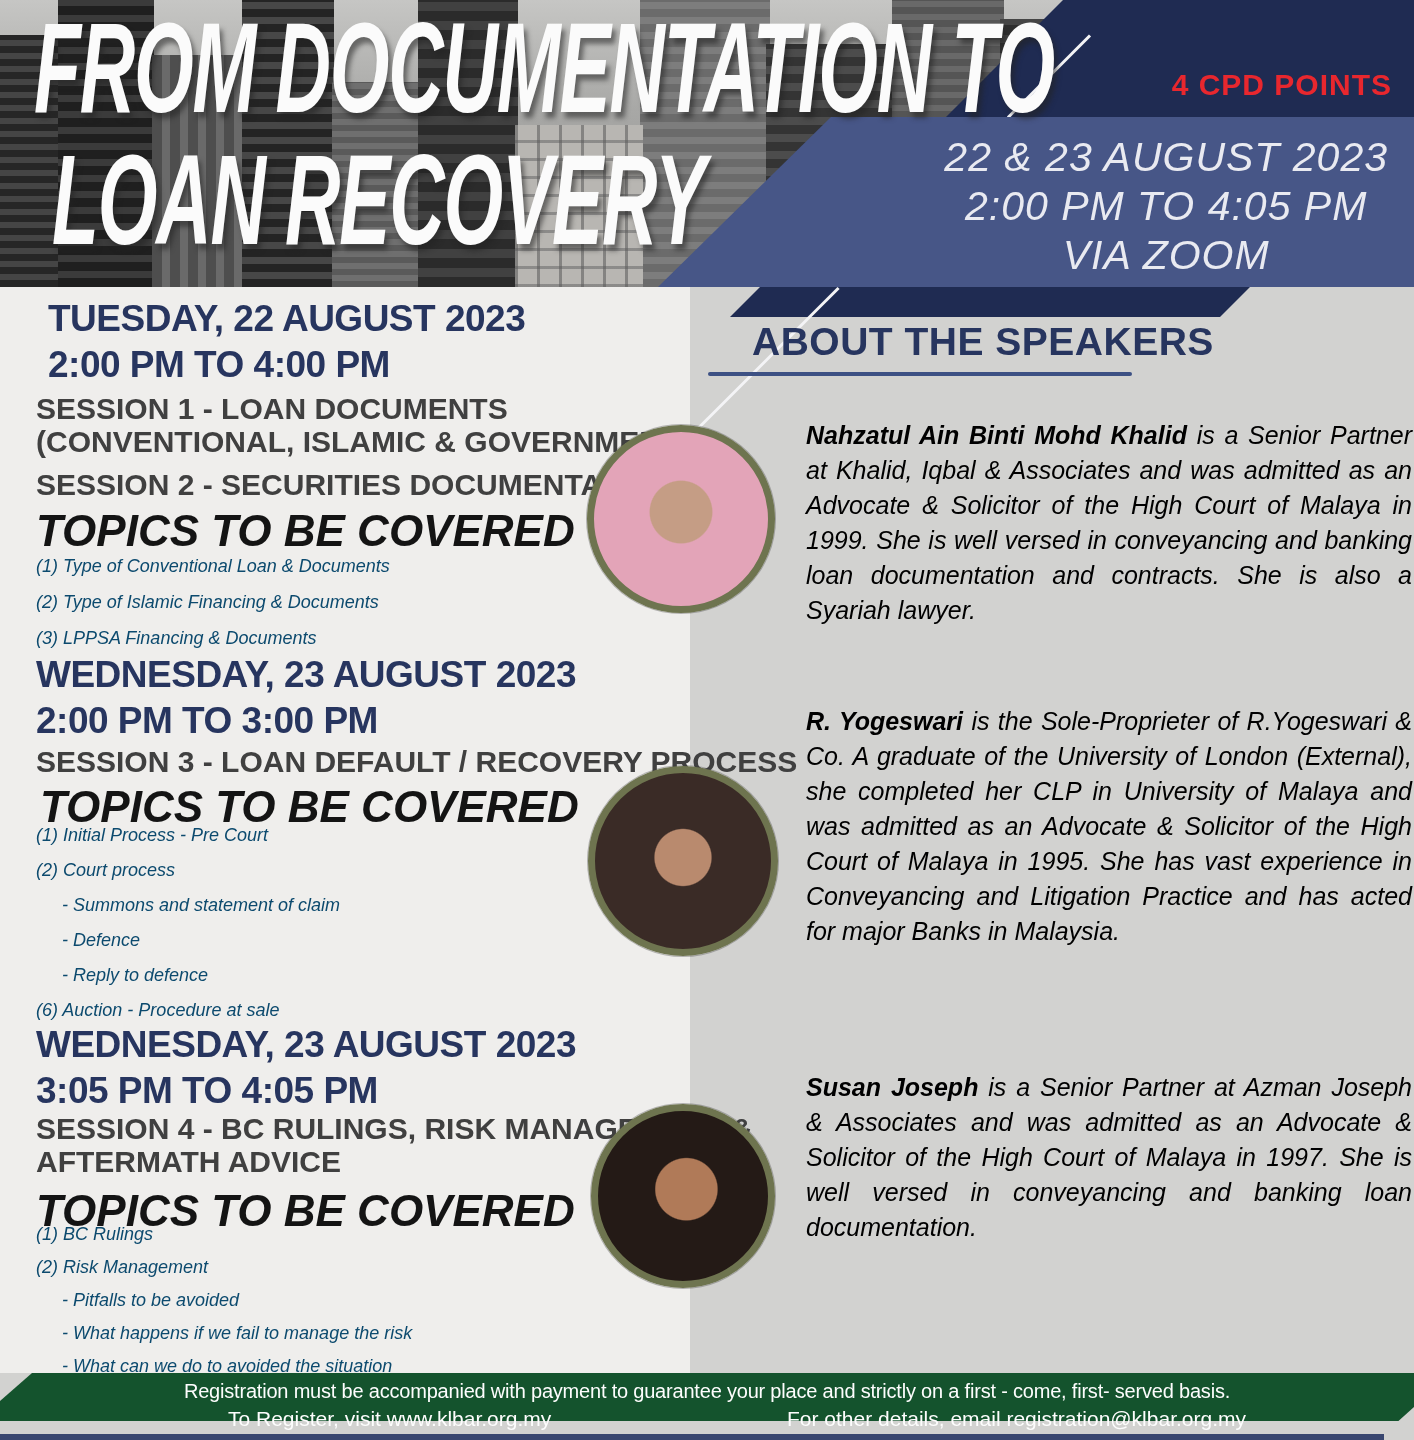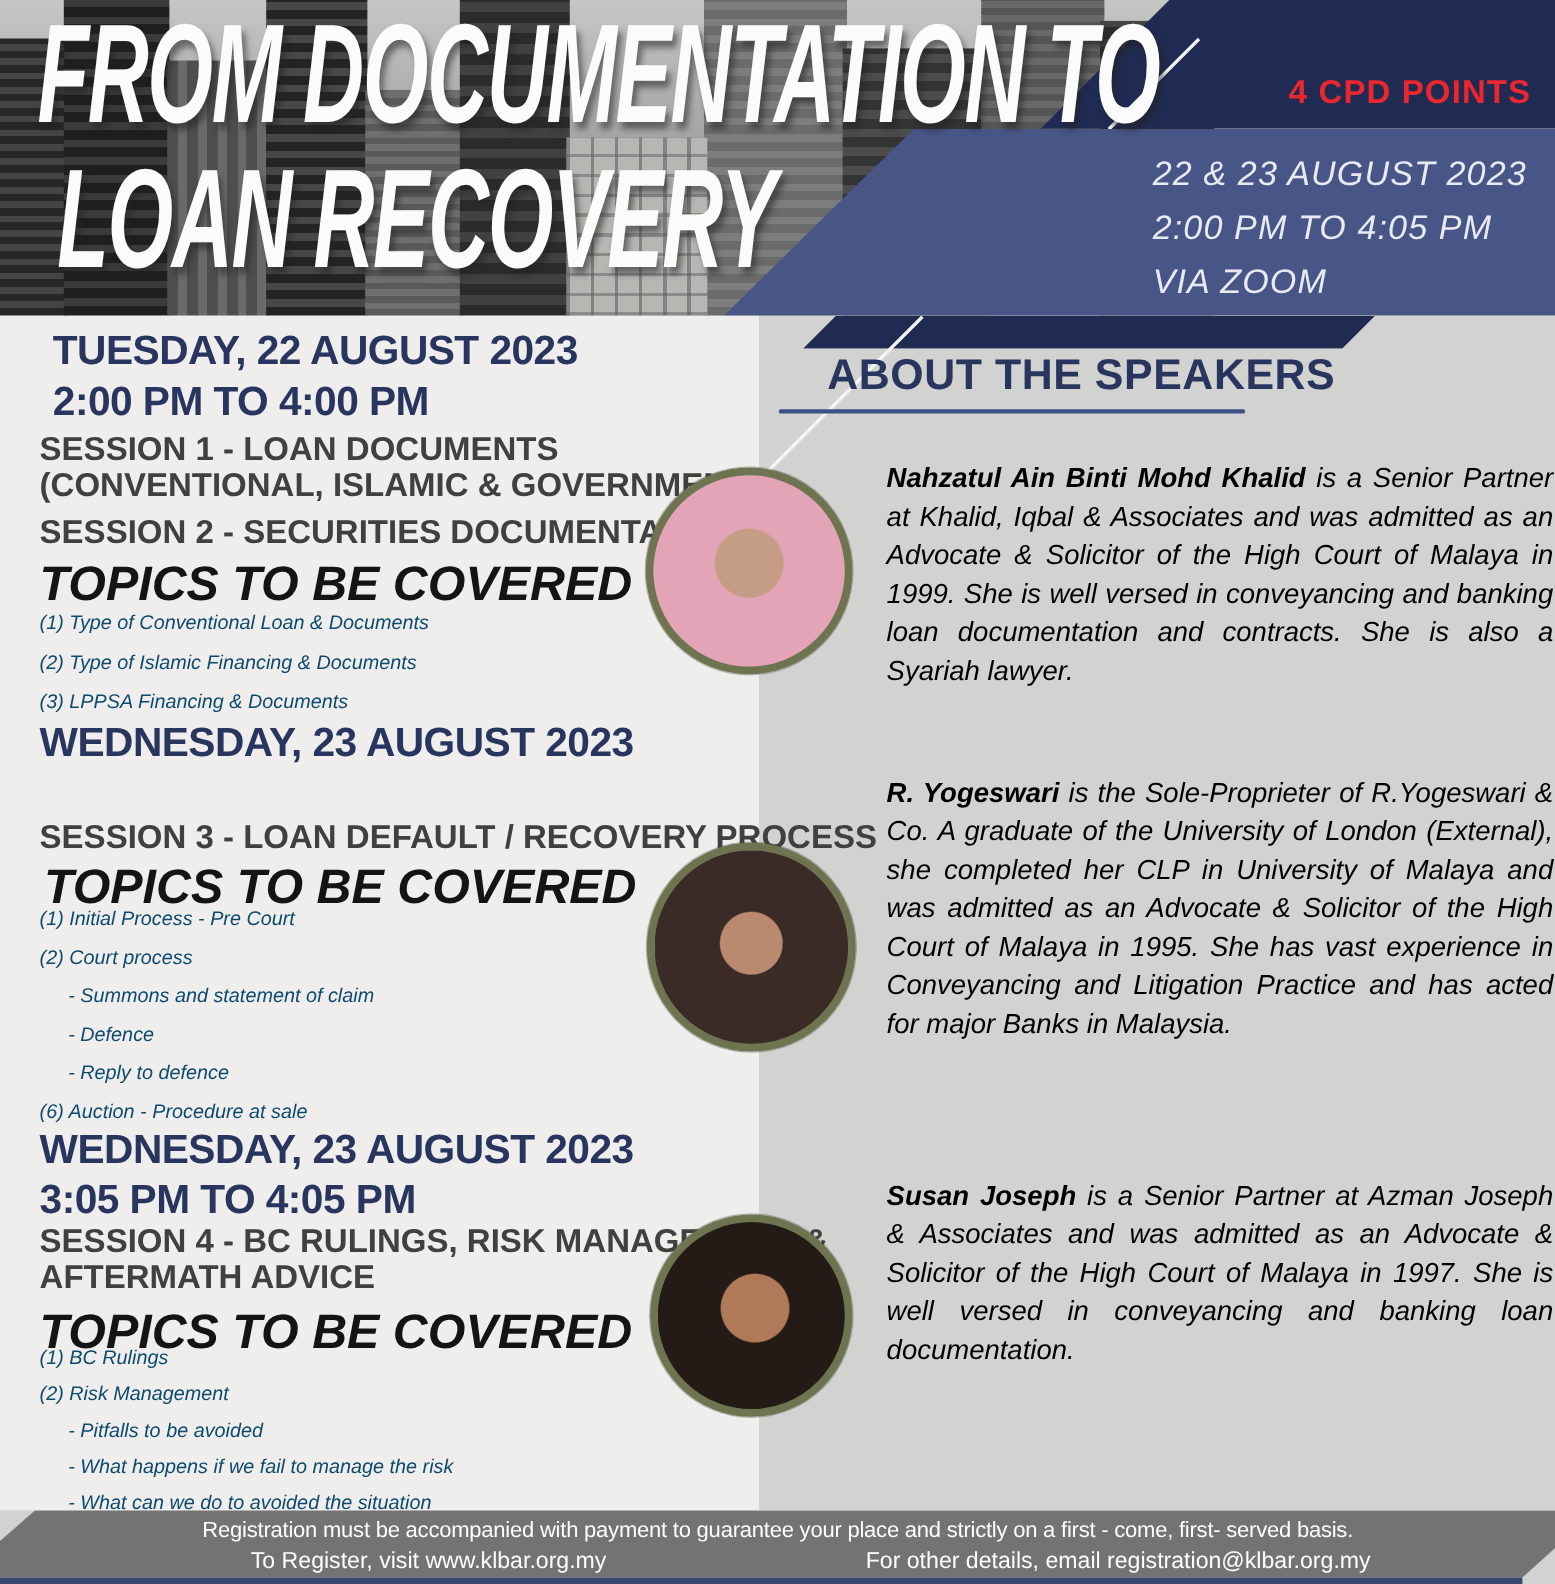--- a/index.html
+++ b/index.html
@@ -22,22 +22,22 @@
   .b8 {left:640px;width:130px;height:287px;background:repeating-linear-gradient(0deg,#6b6b6b 0 8px,#7d7d7d 8px 15px);}
   .b9 {left:766px;width:130px;height:243px;background:repeating-linear-gradient(0deg,#343434 0 9px,#4c4c4c 9px 17px);}
   .b10{left:892px;width:112px;height:287px;background:repeating-linear-gradient(0deg,#555 0 7px,#696969 7px 13px);}
   .b11{left:1000px;width:104px;height:268px;background:repeating-linear-gradient(0deg,#2e2e2e 0 10px,#454545 10px 18px);}
 
   
   .navy-corner{position:absolute;left:0;top:0;width:1414px;height:117px;background:#1f2b52;
        clip-path:polygon(1063px 0,1414px 0,1414px 117px,946px 117px);}
   .slate-band{position:absolute;left:0;top:117px;width:1414px;height:170px;background:#475687;
        clip-path:polygon(831px 0,1414px 0,1414px 170px,658px 170px);}
-  .slate-inner{position:absolute;right:26px;top:16px;text-align:left;color:#e9eaf1;
-       font-style:italic;font-size:31px;line-height:49px;letter-spacing:1px;}
+  .slate-inner{position:absolute;right:26px;top:16px;text-align:center;color:#e9eaf1;
+       font-style:italic;font-size:41px;line-height:49px;letter-spacing:1px;}
   .cpd{position:absolute;right:22px;top:68px;color:#e8272e;font-weight:700;font-size:30px;letter-spacing:1px;}
 
   .wline{position:absolute;height:3px;background:#f4f4f6;transform-origin:0 50%;transform:rotate(-45deg);}
   .wlineA{left:1008px;top:116px;width:116px;}
   .wlineB{left:654px;top:471px;width:261px;}
 
   .title{position:absolute;left:34px;top:2px;color:#fbfbfb;font-weight:700;font-style:italic;
        font-size:128px;line-height:132px;letter-spacing:-2px;transform:scaleX(.60);transform-origin:0 0;
        white-space:nowrap;text-shadow:6px 6px 7px rgba(35,35,35,.55);}
   .title .l2{margin-left:30px;}
@@ -75,21 +75,21 @@
        radial-gradient(circle at 50% 48%,#b98a6e 0 22%,rgba(0,0,0,0) 23%),
        radial-gradient(ellipse 60% 72% at 50% 54%,#3a2b26 0 99%,rgba(0,0,0,0) 100%),
        linear-gradient(#ded9d2,#cfc9c2);}
   .av3{left:591px;top:1104px;width:184px;height:184px;background:
        radial-gradient(circle at 52% 46%,#b07a58 0 24%,rgba(0,0,0,0) 25%),
        radial-gradient(ellipse 72% 88% at 50% 62%,#241a16 0 99%,rgba(0,0,0,0) 100%),
        linear-gradient(#55342a,#341f18);}
 
   
   .footer-back{position:absolute;left:0;top:1373px;width:1414px;height:67px;background:#d2d2d0;}
-  .footer{position:absolute;left:0;top:1373px;width:1414px;height:61px;background:#737373;
+  .footer{position:absolute;left:0;top:1373px;width:1414px;height:48px;background:#14532d;
        clip-path:polygon(32px 0,1414px 0,1414px 34px,1384px 61px,0 61px,0 28px);}
   .footer-strip{position:absolute;left:0;top:1434px;width:1384px;height:6px;background:#39466f;}
   .f-line1{position:absolute;left:0;top:7px;width:100%;text-align:center;color:#fdfdfd;
        font-size:20px;letter-spacing:-.2px;white-space:nowrap;}
   .f-reg{position:absolute;left:228px;top:34px;color:#fdfdfd;font-size:21px;white-space:nowrap;}
   .f-det{position:absolute;left:787px;top:34px;color:#fdfdfd;font-size:21px;white-space:nowrap;}
 </style>
 </head>
 <body>
 
@@ -142,20 +142,21 @@
 <div class="abs session" style="left:36px;top:468px;">SESSION 2 - SECURITIES DOCUMENTATION</div>
 <div class="abs topics-label" style="left:36px;top:506px;">TOPICS TO BE COVERED</div>
 <div class="abs" style="left:36px;top:548px;">
   <div class="topic t36">(1) Type of Conventional Loan &amp; Documents</div>
   <div class="topic t36">(2) Type of Islamic Financing &amp; Documents</div>
   <div class="topic t36">(3) LPPSA Financing &amp; Documents</div>
 </div>
 
 <div class="abs" style="left:36px;top:652px;">
   <div class="sched-date">WEDNESDAY, 23 AUGUST 2023</div>
+  <div class="sched-date">2:00 PM TO 3:00 PM</div>
 </div>
 <div class="abs session" style="left:36px;top:745px;">SESSION 3 - LOAN DEFAULT / RECOVERY PROCESS</div>
 <div class="abs topics-label" style="left:40px;top:782px;">TOPICS TO BE COVERED</div>
 <div class="abs" style="left:36px;top:818px;">
   <div class="topic t35">(1) Initial Process - Pre Court</div>
   <div class="topic t35">(2) Court process</div>
   <div class="topic t35 sub">- Summons and statement of claim</div>
   <div class="topic t35 sub">- Defence</div>
   <div class="topic t35 sub">- Reply to defence</div>
   <div class="topic t35">(6) Auction - Procedure at sale</div>

